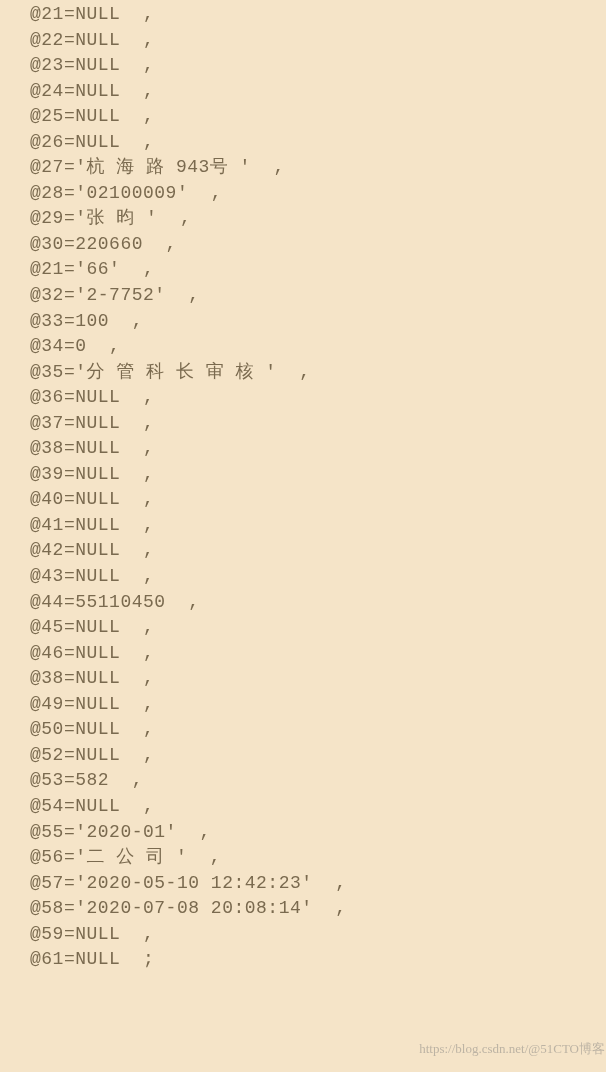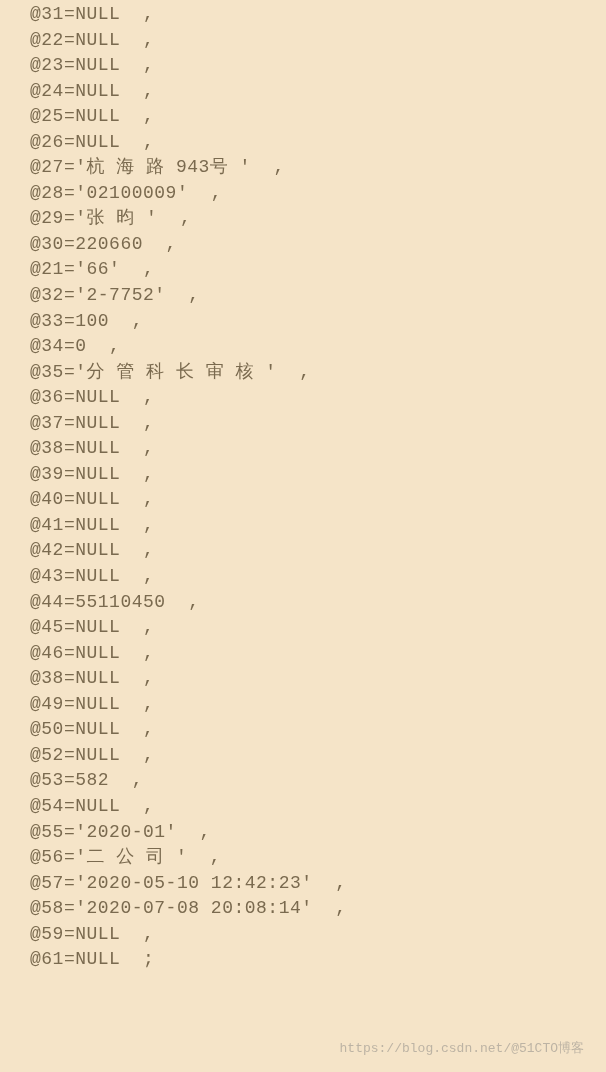--- a/index.html
+++ b/index.html
@@ -14,33 +14,33 @@
     letter-spacing: 0.5px;
   }
   .container {
     padding: 2px 0 0 30px;
   }
   .line {
     white-space: pre;
   }
   .watermark {
     position: absolute;
-    right: 22px;
+    right: 1px;
     top: 1040px;
     font-size: 13px;
     color: rgba(120,120,120,0.45);
-    font-family: Liberation Mono, monospace;
+    font-family: Liberation Serif, serif;
     letter-spacing: 0;
   }
 </style>
 </head>
 <body>
 
 <div class="container">
-  <div class="line">@31=NULL  ,</div>
+  <div class="line">@21=NULL  ,</div>
   <div class="line">@22=NULL  ,</div>
   <div class="line">@23=NULL  ,</div>
   <div class="line">@24=NULL  ,</div>
   <div class="line">@25=NULL  ,</div>
   <div class="line">@26=NULL  ,</div>
   <div class="line">@27='杭 海 路 943号 '  ,</div>
   <div class="line">@28='02100009'  ,</div>
   <div class="line">@29='张 昀 '  ,</div>
   <div class="line">@30=220660  ,</div>
   <div class="line">@21='66'  ,</div>

